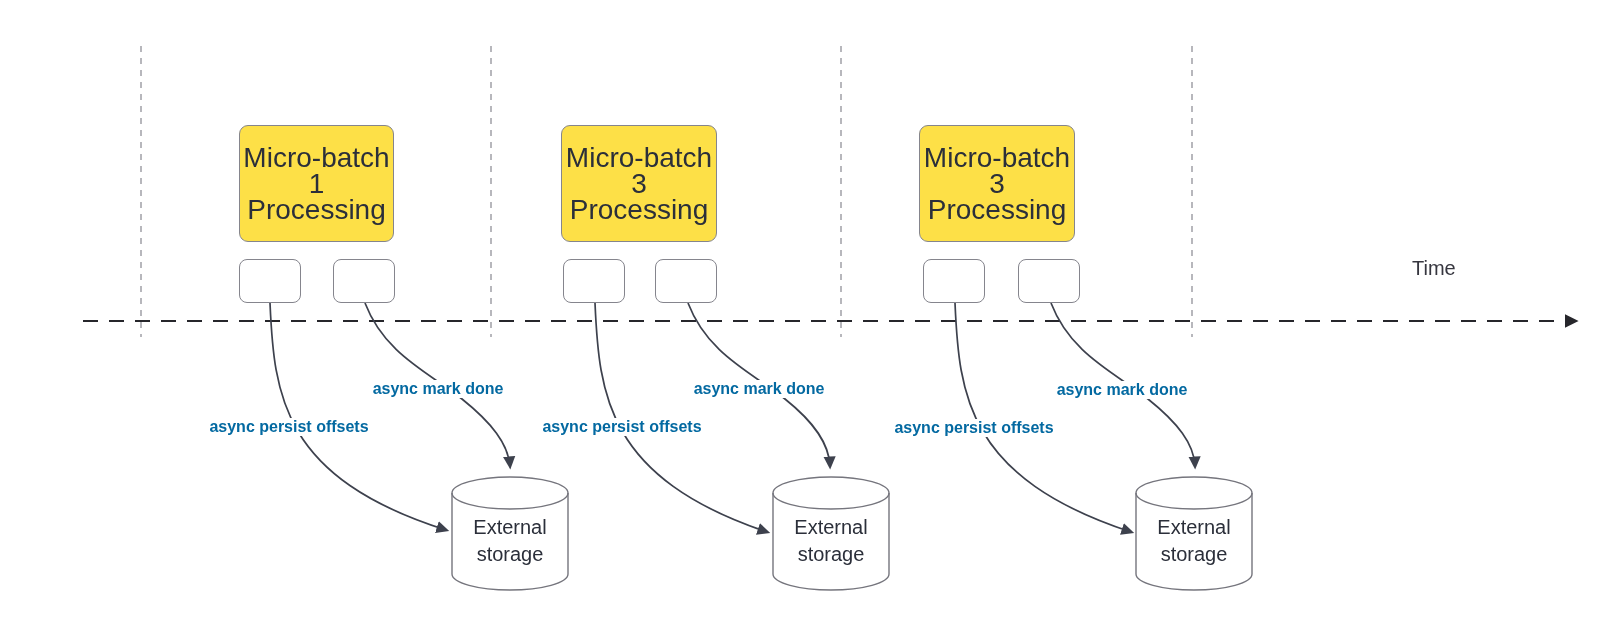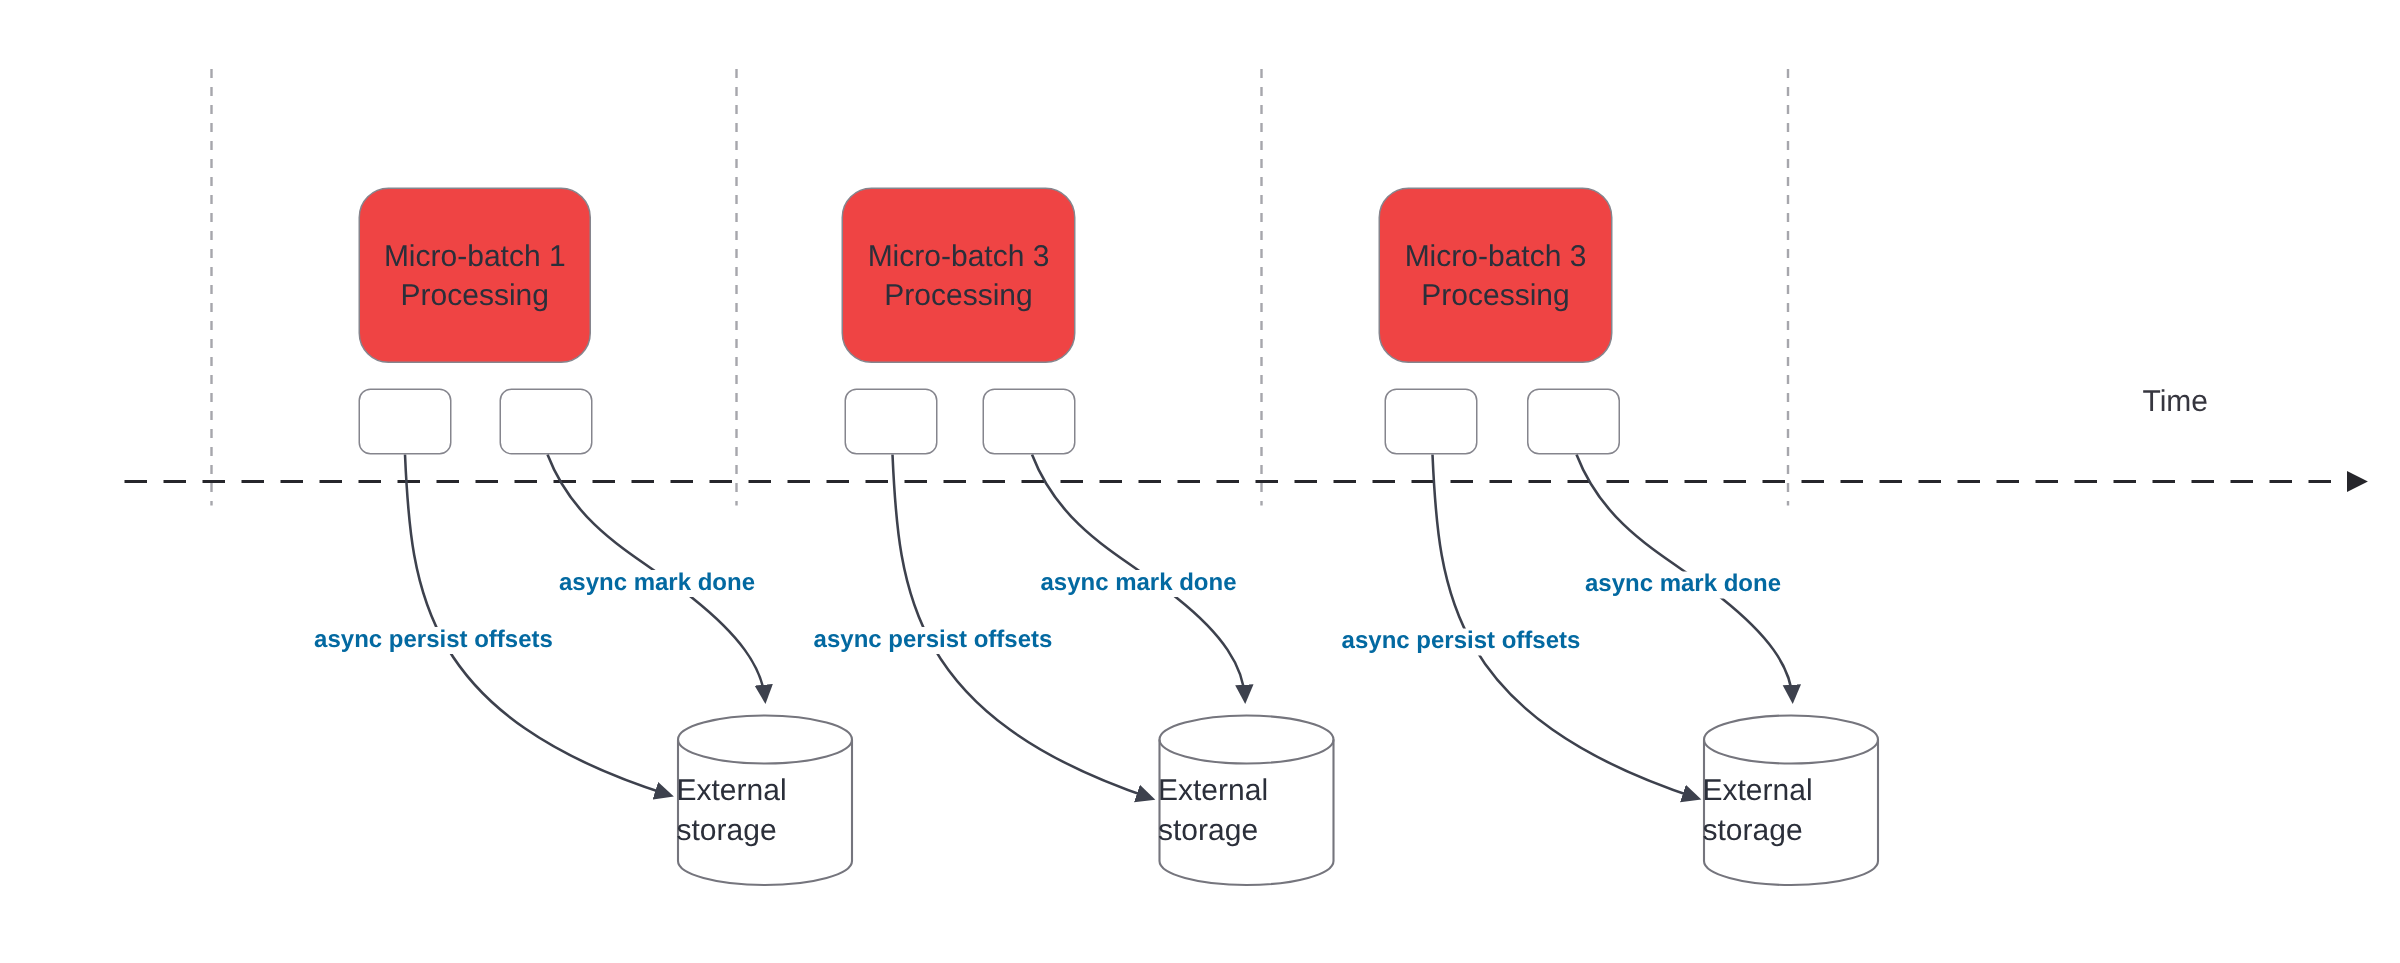--- a/index.html
+++ b/index.html
@@ -8,25 +8,25 @@
     width:1600px;height:642px;
     background:#ffffff;
     font-family:"Liberation Sans", sans-serif;
     overflow:hidden;
   }
   .layer{position:absolute;left:0;top:0;}
   .proc-box{
     position:absolute;
     box-sizing:border-box;
     border:1px solid #85858d;
-    border-radius:20px;
-    background:#ef4444;
+    border-radius:9px;
+    background:#fde047;
     display:flex;flex-direction:column;
     align-items:center;justify-content:center;
-    color:#2b2f3a;font-size:20px;line-height:26px;
+    color:#2b2f3a;font-size:28px;line-height:26px;
     text-align:center;
   }
   .task-box{
     position:absolute;
     box-sizing:border-box;
     width:62px;height:44px;
     border:1px solid #85858d;
     border-radius:8px;
     background:#ffffff;
   }
@@ -35,27 +35,28 @@
     transform:translate(-50%,-50%);
     background:#ffffff;
     padding:0 3px;
     font-size:16px;font-weight:700;
     color:#0369a1;
     white-space:nowrap;
   }
   .storage-label{
     position:absolute;
     width:118px;
+    text-align:center;
     color:#2b2f3a;
     font-size:20px;line-height:27px;
   }
   .time-label{
     position:absolute;
-    left:1372px;top:257px;width:100px;
-    text-align:right;
+    left:1412px;top:257px;width:100px;
+    text-align:left;
     color:#36363f;font-size:20px;
   }
 </style>
 </head>
 <body>
 
 <div class="canvas">
 
   <svg class="layer" width="1600" height="642" viewBox="0 0 1600 642">
     <defs>

